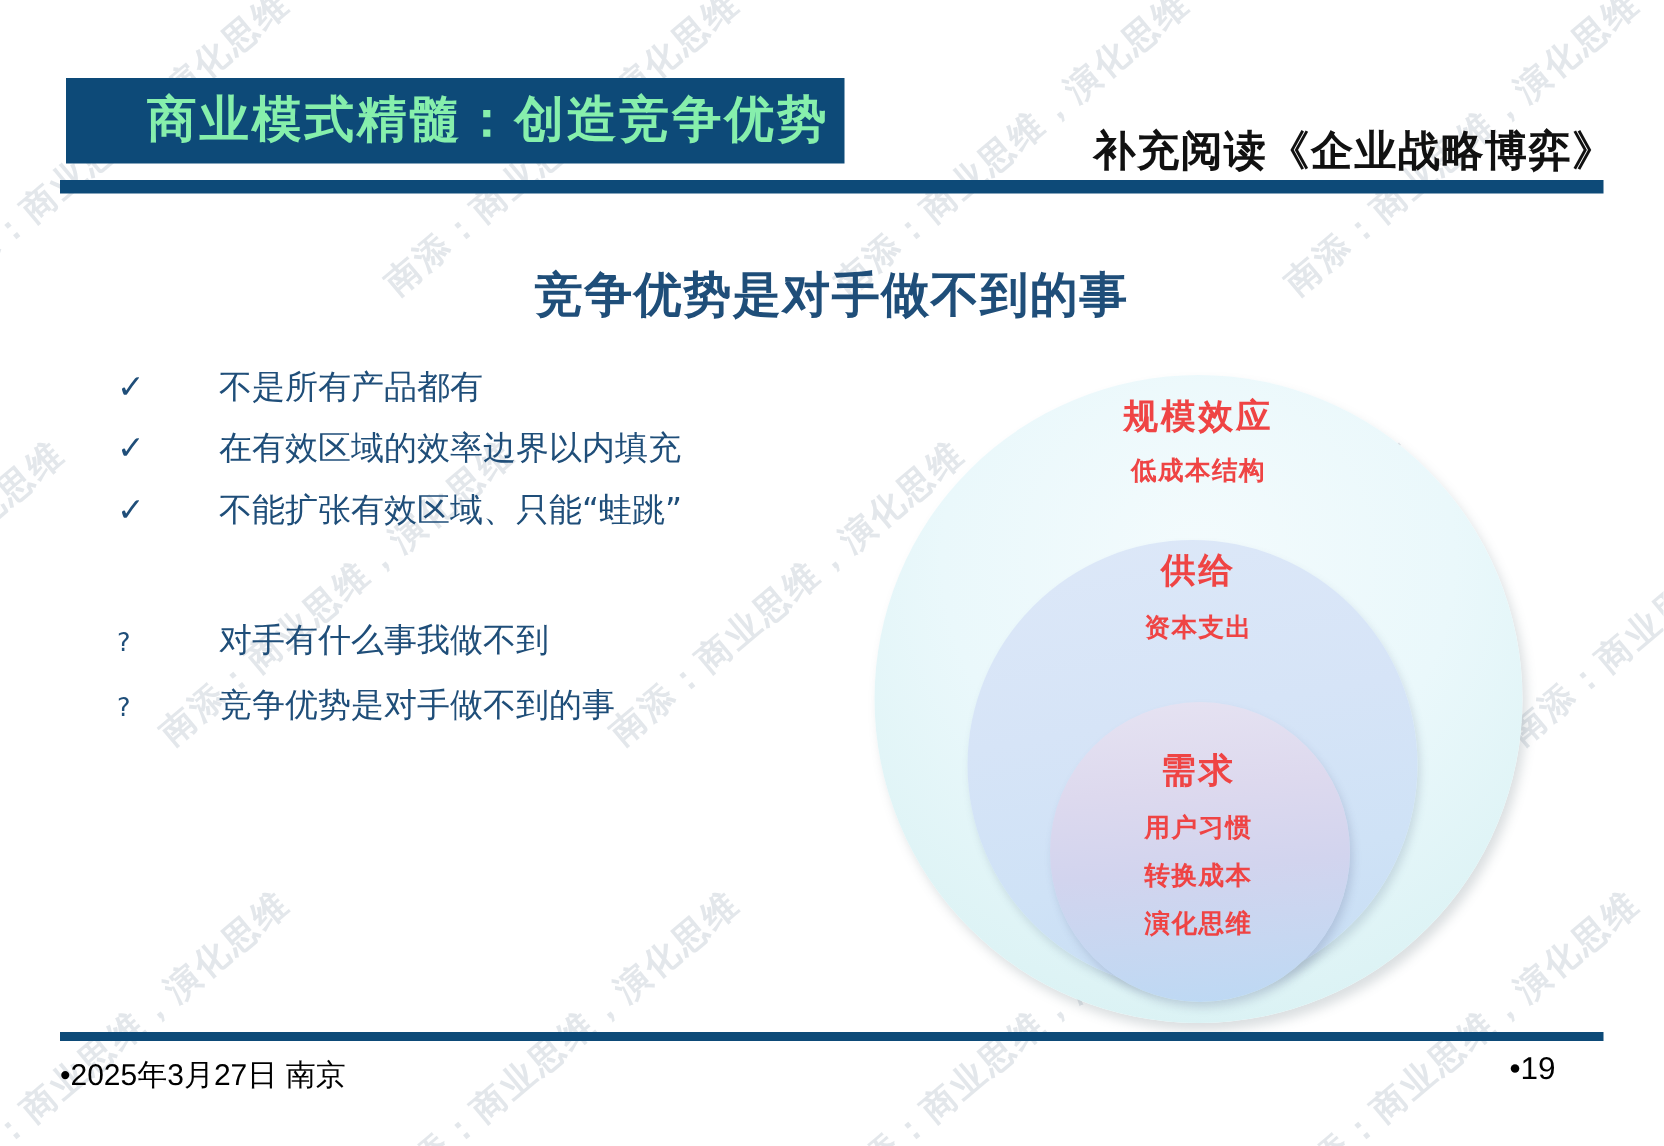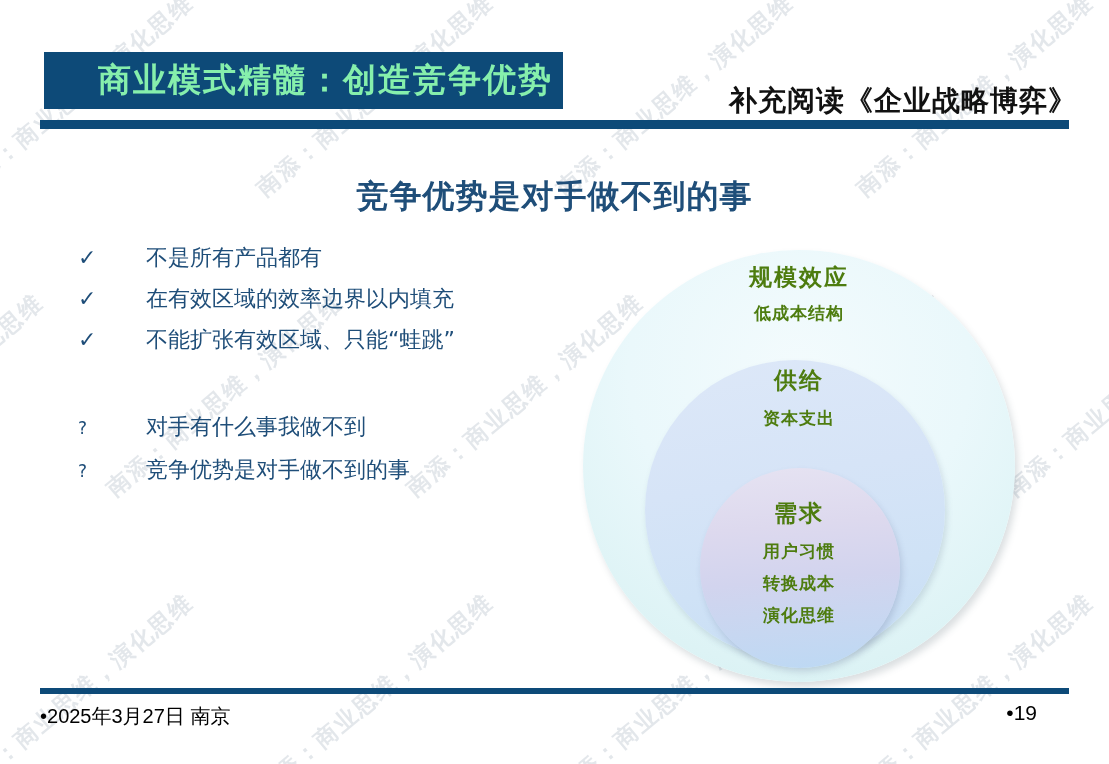--- a/index.html
+++ b/index.html
@@ -180,21 +180,21 @@
     width: 200px;
     height: 200px;
     background: linear-gradient(175deg, #e6e3f2 0%, #ddd9ee 30%, #d2d4ee 55%, #c7d7f1 78%, #bcd9f4 100%);
     box-shadow: 2px 4px 6px rgba(90,100,140,.22);
   }
   .circ-label {
     position: absolute;
     left: 0; right: 0;
     text-align: center;
     font-family: "DejaVu Serif", "Liberation Serif", serif;
-    color: #4d7c0f;
+    color: #ef4444;
   }
   .circ-title {
     font-size: 23px;
     font-weight: bold;
     letter-spacing: 2px;
   }
   .circ-sub {
     font-size: 17px;
     letter-spacing: 1px;
     font-weight: bold;

